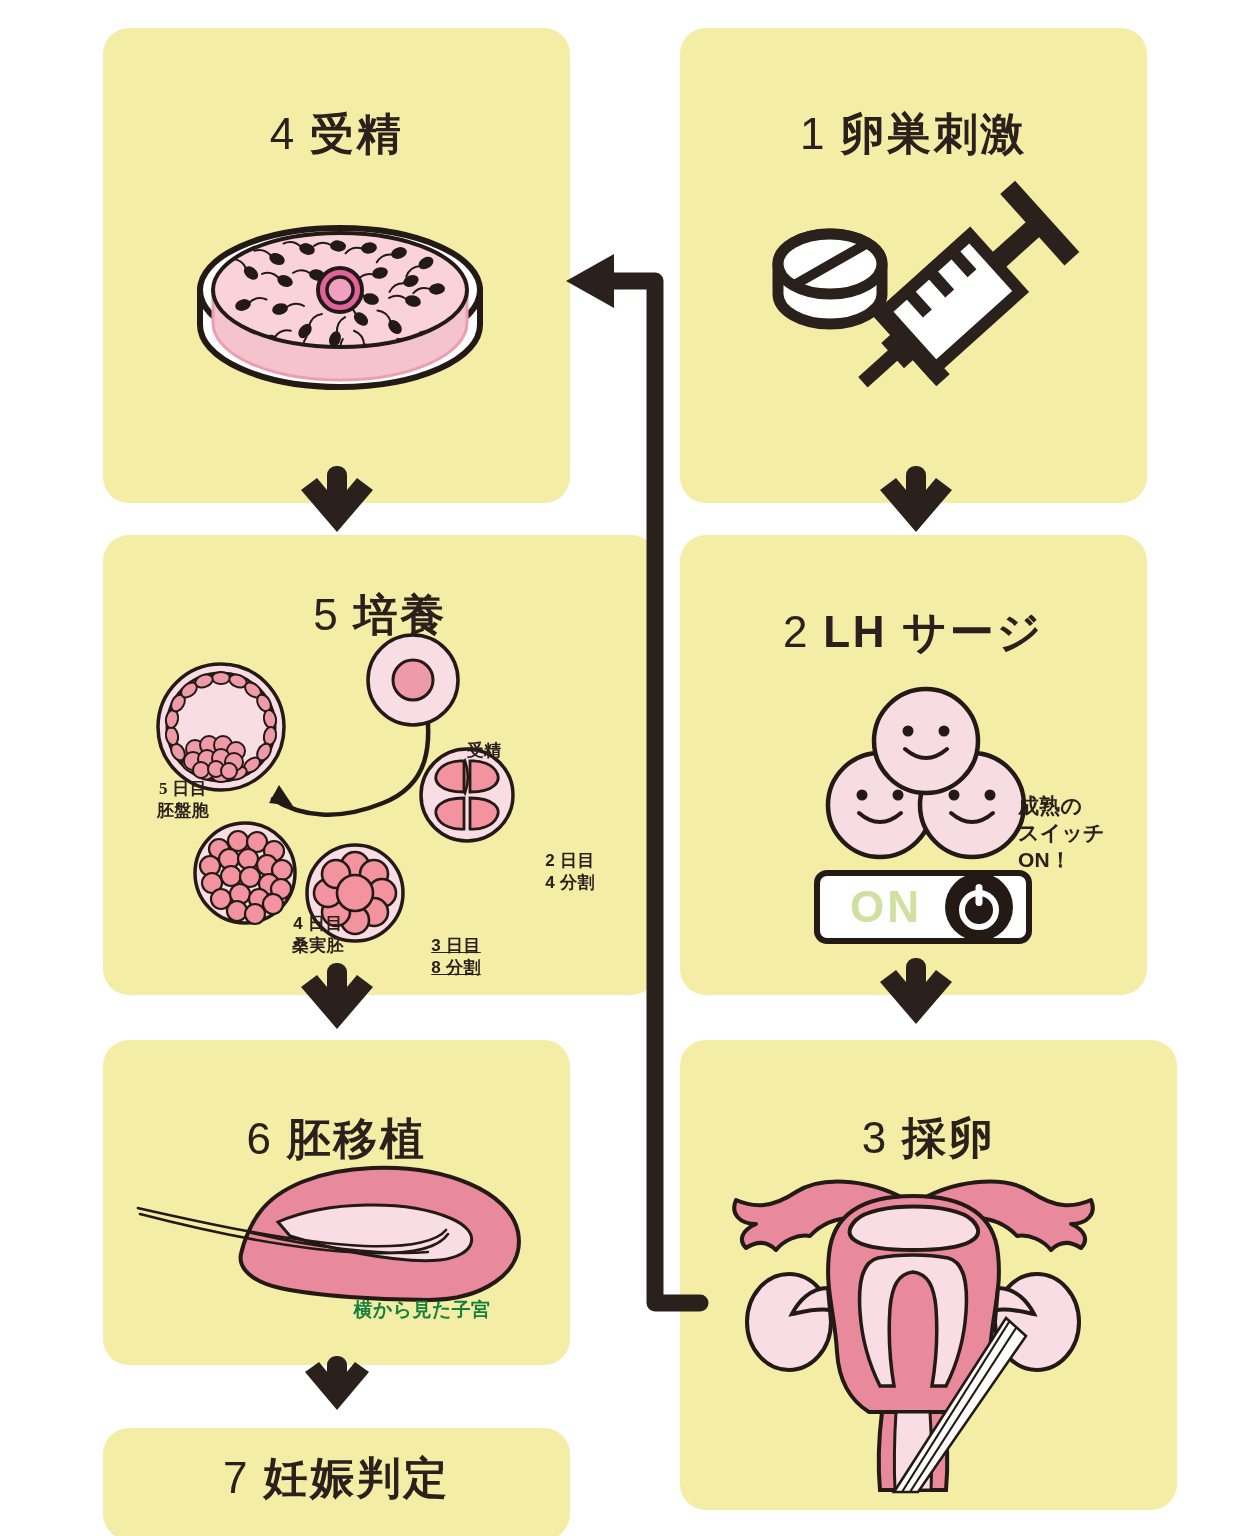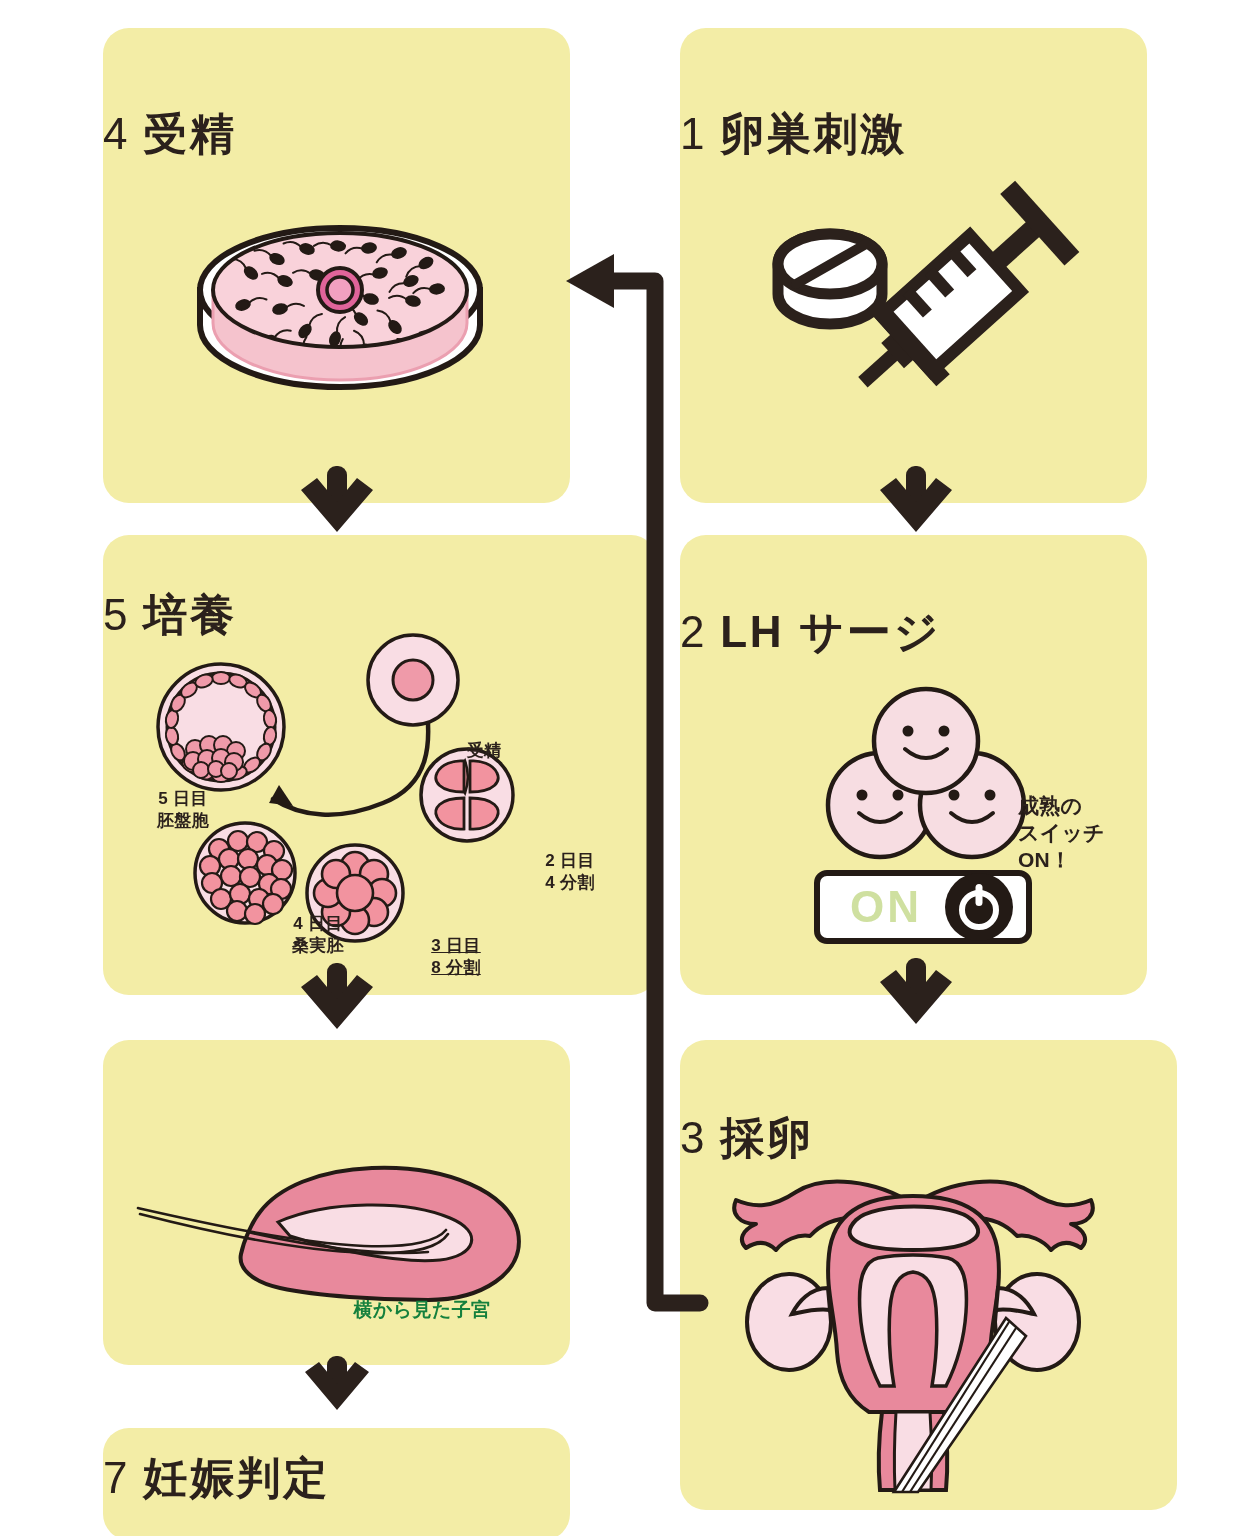--- a/index.html
+++ b/index.html
@@ -6,21 +6,21 @@
   body{
     width:1254px;height:1536px;position:relative;overflow:hidden;
     font-family:"Liberation Sans","DejaVu Sans",sans-serif;
     color:#2b211c;
   }
   .canvas{position:absolute;inset:0;}
   .panel{
     position:absolute;background:#f3eda6;border-radius:26px;
   }
   .panel-title{
-    position:absolute;left:0;right:0;
+    position:absolute;left:0;right:0;text-align:center;
     font-weight:700;letter-spacing:.06em;color:#2b211c;
     font-size:44px;line-height:1;white-space:nowrap;
   }
   .panel-title .num{font-weight:400;margin-right:.30em;}
   .sub-caption{
     position:absolute;font-size:19px;font-weight:700;color:#15803d;
     letter-spacing:.02em;white-space:nowrap;line-height:1.25;text-align:center;
   }
   .tiny-label{
     position:absolute;font-size:17px;font-weight:700;color:#2b211c;
@@ -317,21 +317,21 @@
       </g>
     </svg>
 
     <div class="tiny-label" style="left:336px;top:205px;width:90px;">受精</div>
     <div class="tiny-label" style="left:412px;top:315px;width:110px;">2 日目
 4 分割</div>
     <div class="tiny-label" style="left:298px;top:400px;width:110px;text-decoration:underline;">3 日目
 8 分割</div>
     <div class="tiny-label" style="left:155px;top:378px;width:120px;">4 日目
 桑実胚</div>
-    <div class="tiny-label" style="left:20px;top:253px;width:120px;">5 日目
+    <div class="tiny-label" style="left:20px;top:243px;width:120px;font-family:Liberation Serif, serif;">5 日目
 胚盤胞</div>
   </div>
 
   <div class="panel" style="left:680px;top:535px;width:467px;height:460px;">
     <div class="panel-title" style="top:75px;">
       <span class="num">2</span><span>LH サージ</span>
     </div>
 
     <svg style="position:absolute;left:140px;top:152px;" width="215" height="185" viewBox="0 0 215 185">
       <g fill="#f7dde2" stroke="#231a15" stroke-width="4.5">
@@ -362,20 +362,23 @@
       <circle cx="165" cy="40" r="17" fill="none" stroke="#ffffff" stroke-width="6"></circle>
       <rect x="161.5" y="14" width="7" height="22" rx="3.5" fill="#ffffff"></rect>
     </svg>
 
     <div class="switch-label" style="left:338px;top:258px;width:120px;">成熟の
 スイッチ
 ON！</div>
   </div>
 
   <div class="panel" style="left:103px;top:1040px;width:467px;height:325px;">
+    <div class="panel-title" style="top:77px;">
+      <span class="num">6</span><span>胚移植</span>
+    </div>
 
     <svg style="position:absolute;left:25px;top:120px;" width="420" height="150" viewBox="0 0 420 150">
 
       <path d="M132 52
                C150 28 190 10 244 8
                C318 5 382 32 390 72
                C398 114 352 140 300 140
                C250 140 190 136 152 128
                C124 122 110 108 113 94
                C116 80 124 62 132 52 Z" fill="#e8899c" stroke="#231a15" stroke-width="4"></path>

